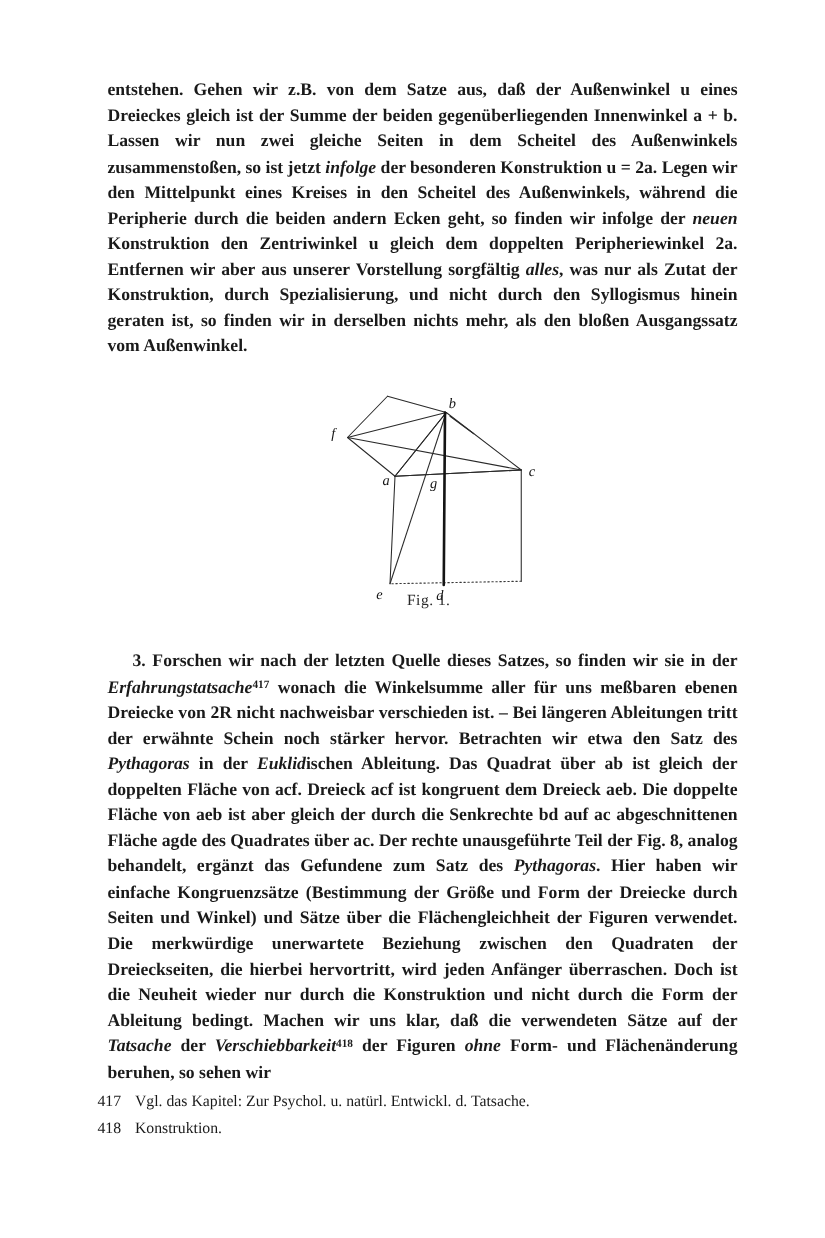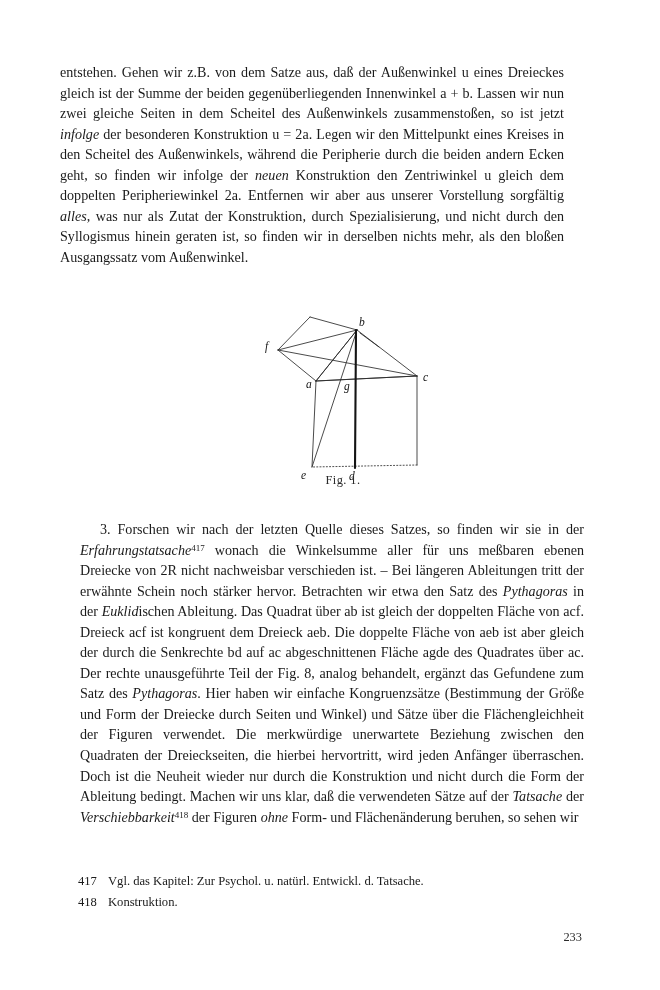--- a/index.html
+++ b/index.html
@@ -16,22 +16,23 @@
     overflow: hidden;
   }
   .page {
     position: absolute;
     left: 0; top: 0;
     width: 660px;
     height: 990px;
   }
   .textblock {
     position: absolute;
-    left: 60px;
+    left: 86px;
     width: 504px;
+    font-weight: bold;
   }
   p.body {
     margin: 0;
     font-size: 14.1px;
     line-height: 20.55px;
     text-align: justify;
     text-justify: inter-word;
     -webkit-hyphens: none;
     hyphens: none;
   }
@@ -61,21 +62,21 @@
     left: 0;
     top: 168px;
     width: 200px;
     text-align: center;
     font-size: 12.4px;
     font-family: "Liberation Serif", serif;
     color: #2a2a2a;
     letter-spacing: 0.4px;
   }
   
-  #para-two { top: 519px; margin-left: 20px; }
+  #para-two { top: 519px; }
 
   
   #footnotes {
     position: absolute;
     left: 78px;
     top: 871px;
     width: 504px;
   }
   .footnote {
     font-size: 12.6px;
@@ -187,15 +188,14 @@
     <div class="footnote">
       <span class="fn-num">417</span>
       <span class="fn-text">Vgl. das Kapitel: Zur Psychol. u. natürl. Entwickl. d. Tatsache.</span>
     </div>
     <div class="footnote">
       <span class="fn-num">418</span>
       <span class="fn-text">Konstruktion.</span>
     </div>
   </div>
 
-  <div id="page-number">233</div>
 
 </div>
 
 </body></html>

